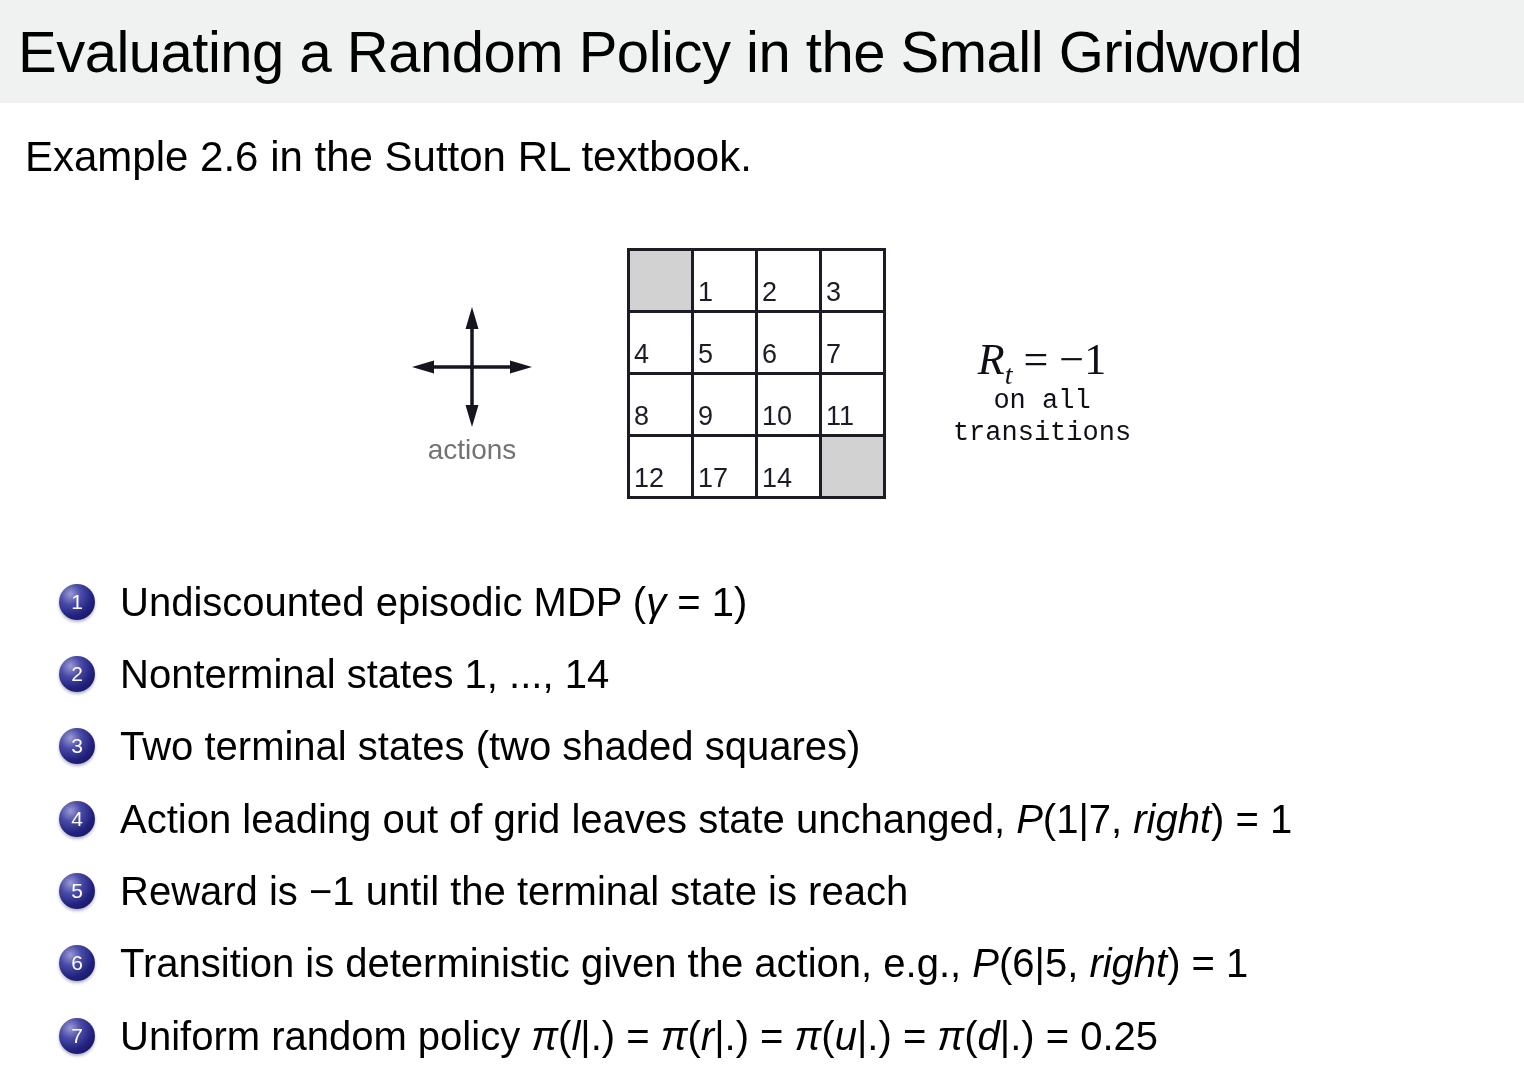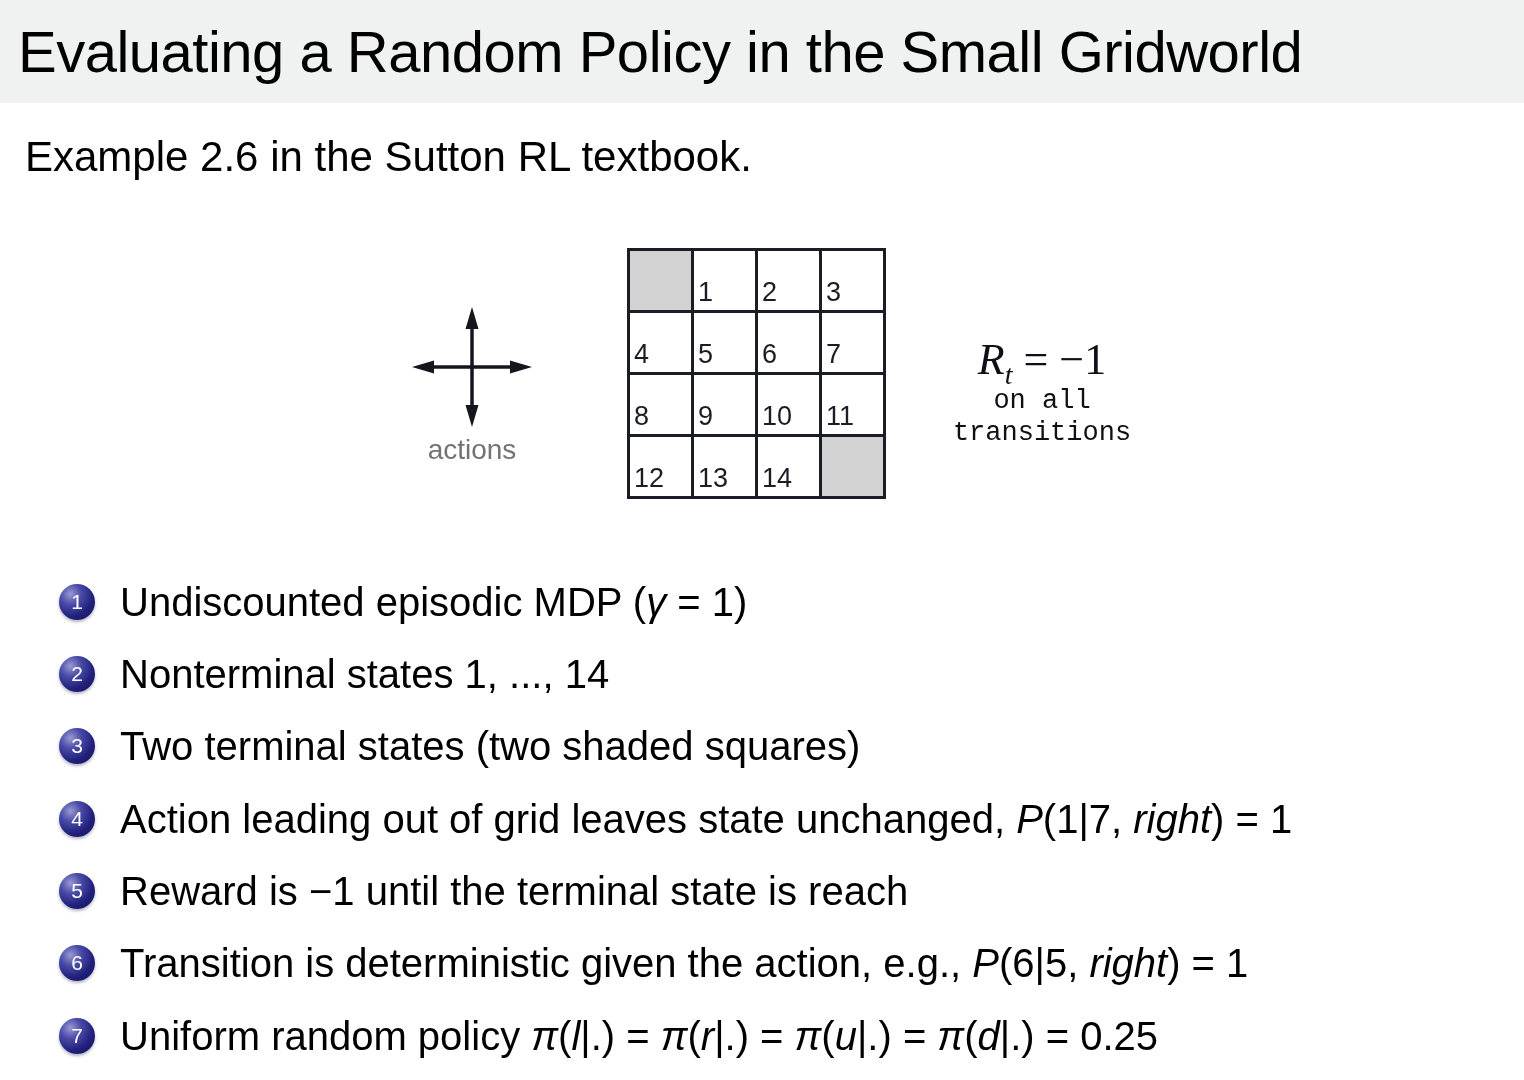--- a/index.html
+++ b/index.html
@@ -170,21 +170,21 @@
           <td>7</td>
         </tr>
         <tr>
           <td>8</td>
           <td>9</td>
           <td>10</td>
           <td>11</td>
         </tr>
         <tr>
           <td>12</td>
-          <td>13</td>
+          <td>17</td>
           <td>14</td>
           <td class="shaded"></td>
         </tr>
       </tbody>
   </table>
 
   <div class="reward">
     <div class="rline"><span class="mi">R</span><sub class="mi">t</sub><span> = −1</span></div>
     <div class="rcaption">on all transitions</div>
   </div>

